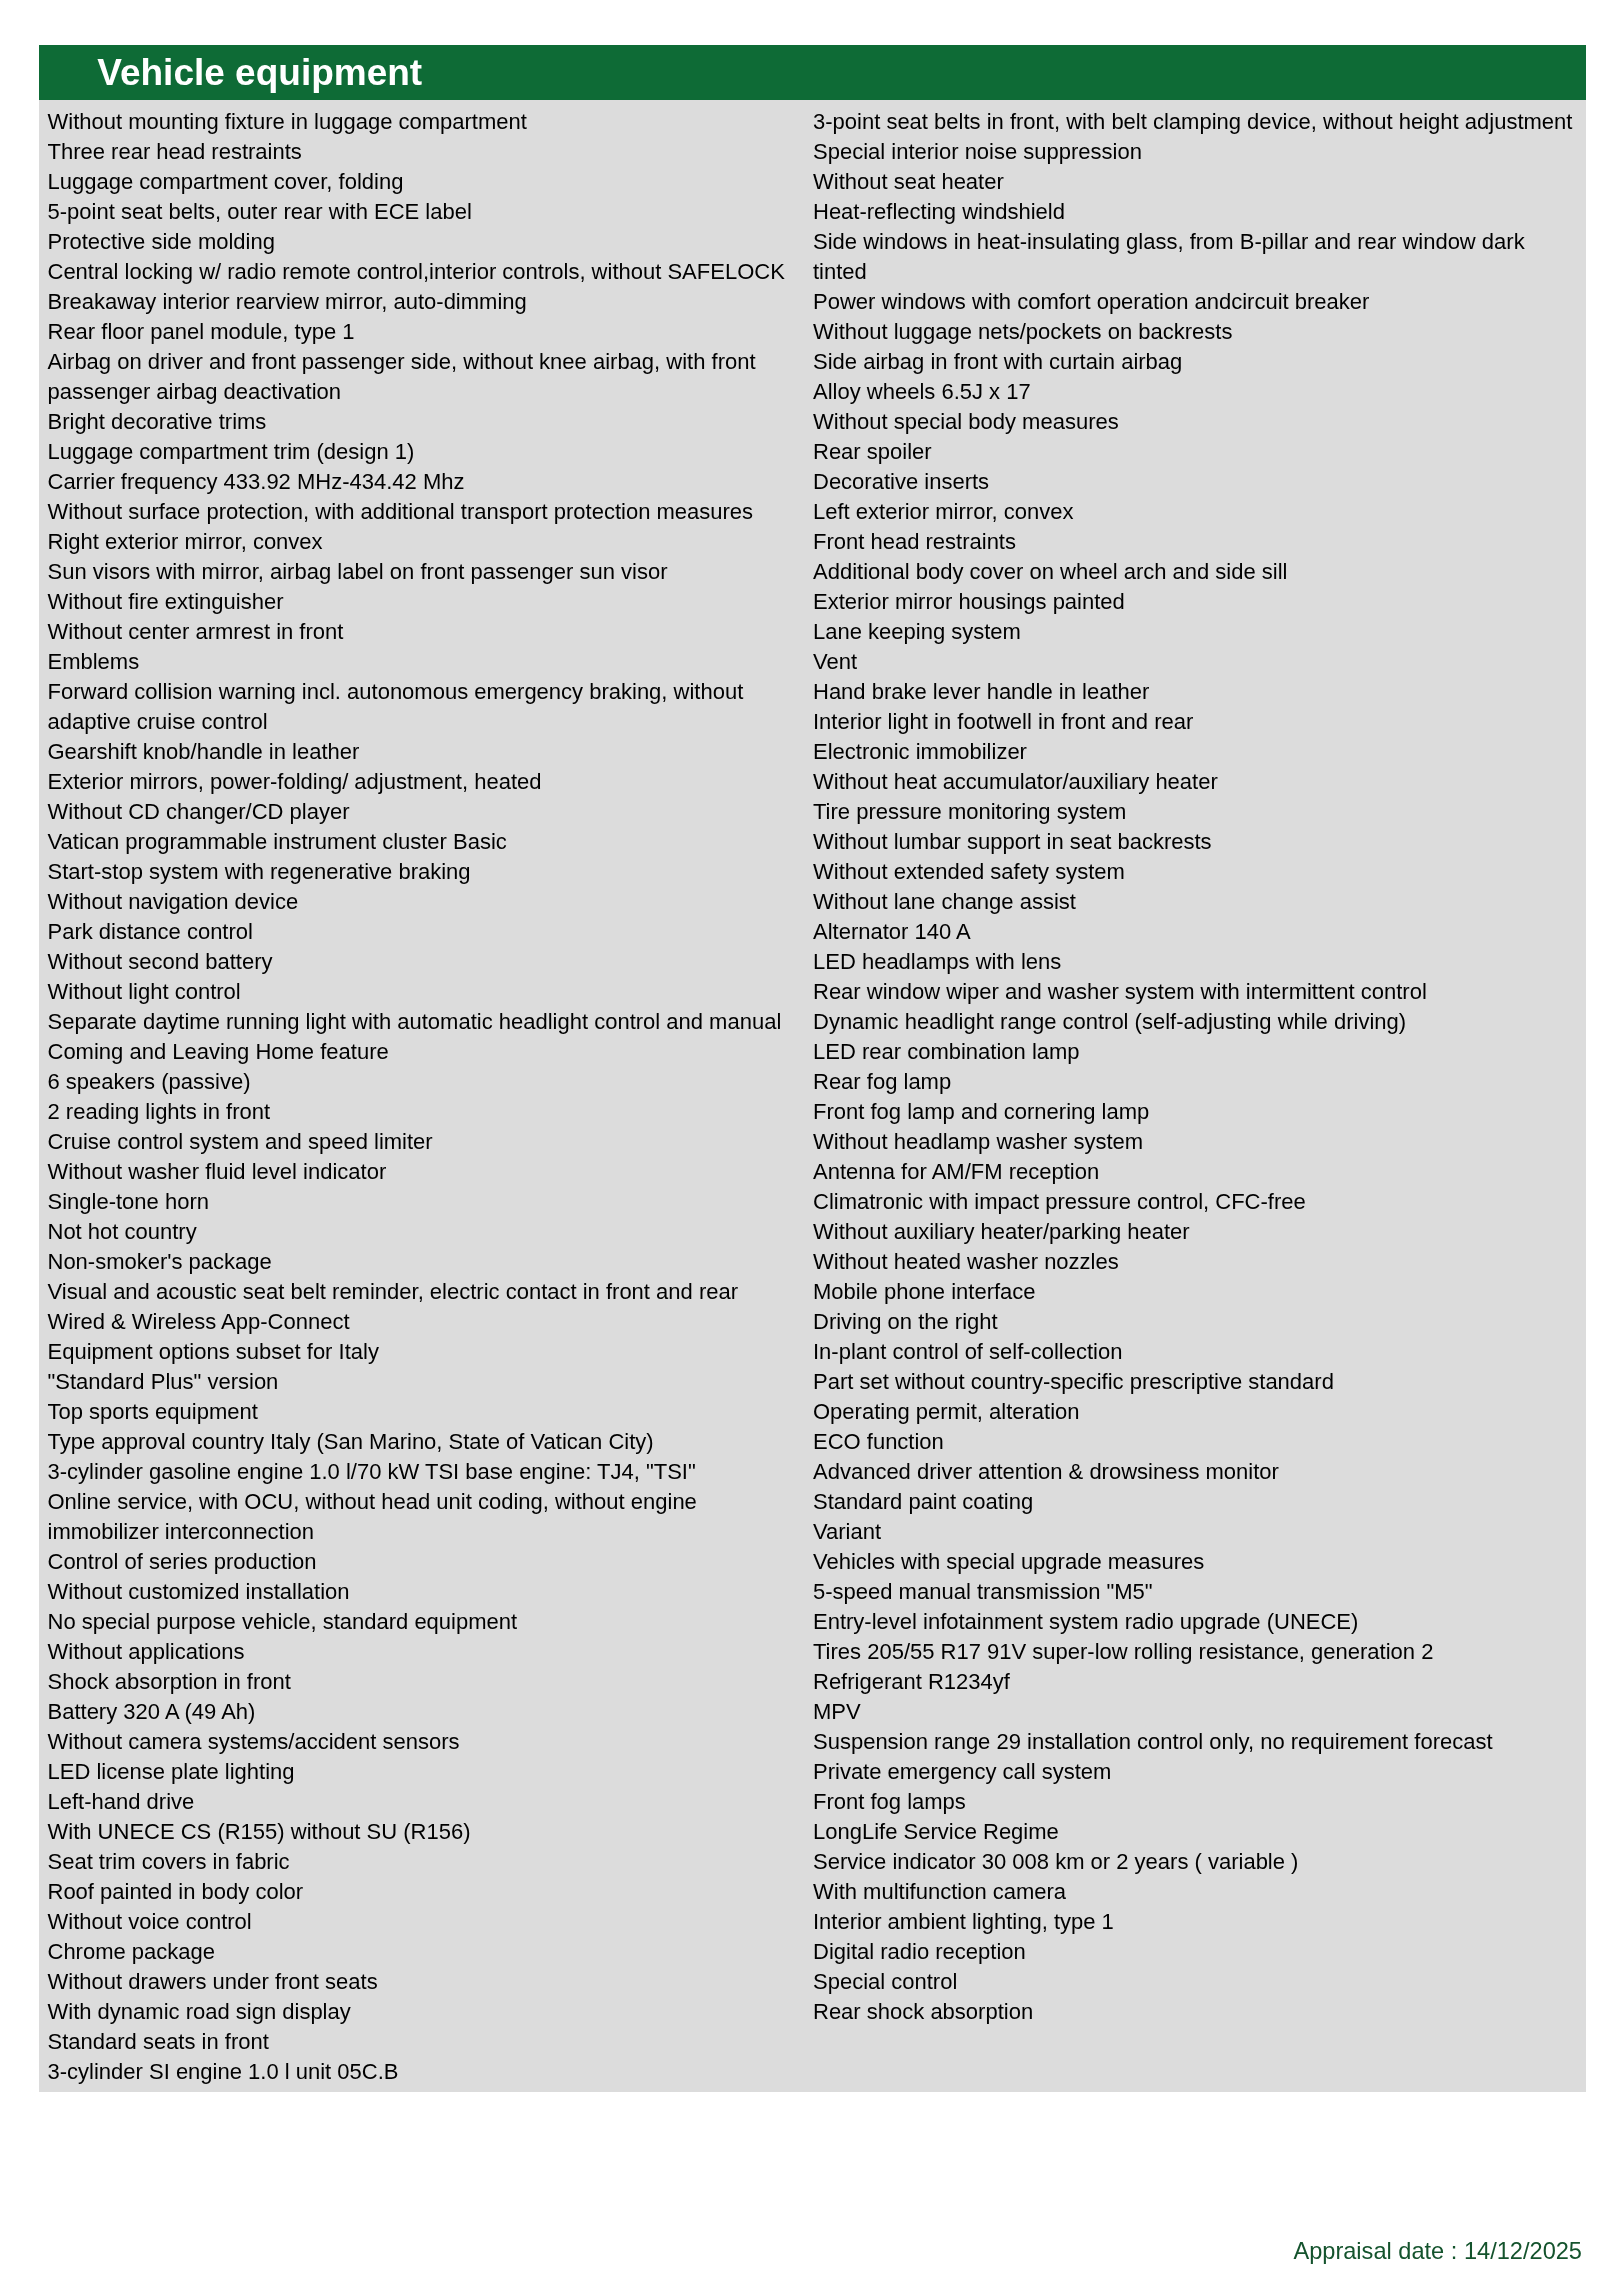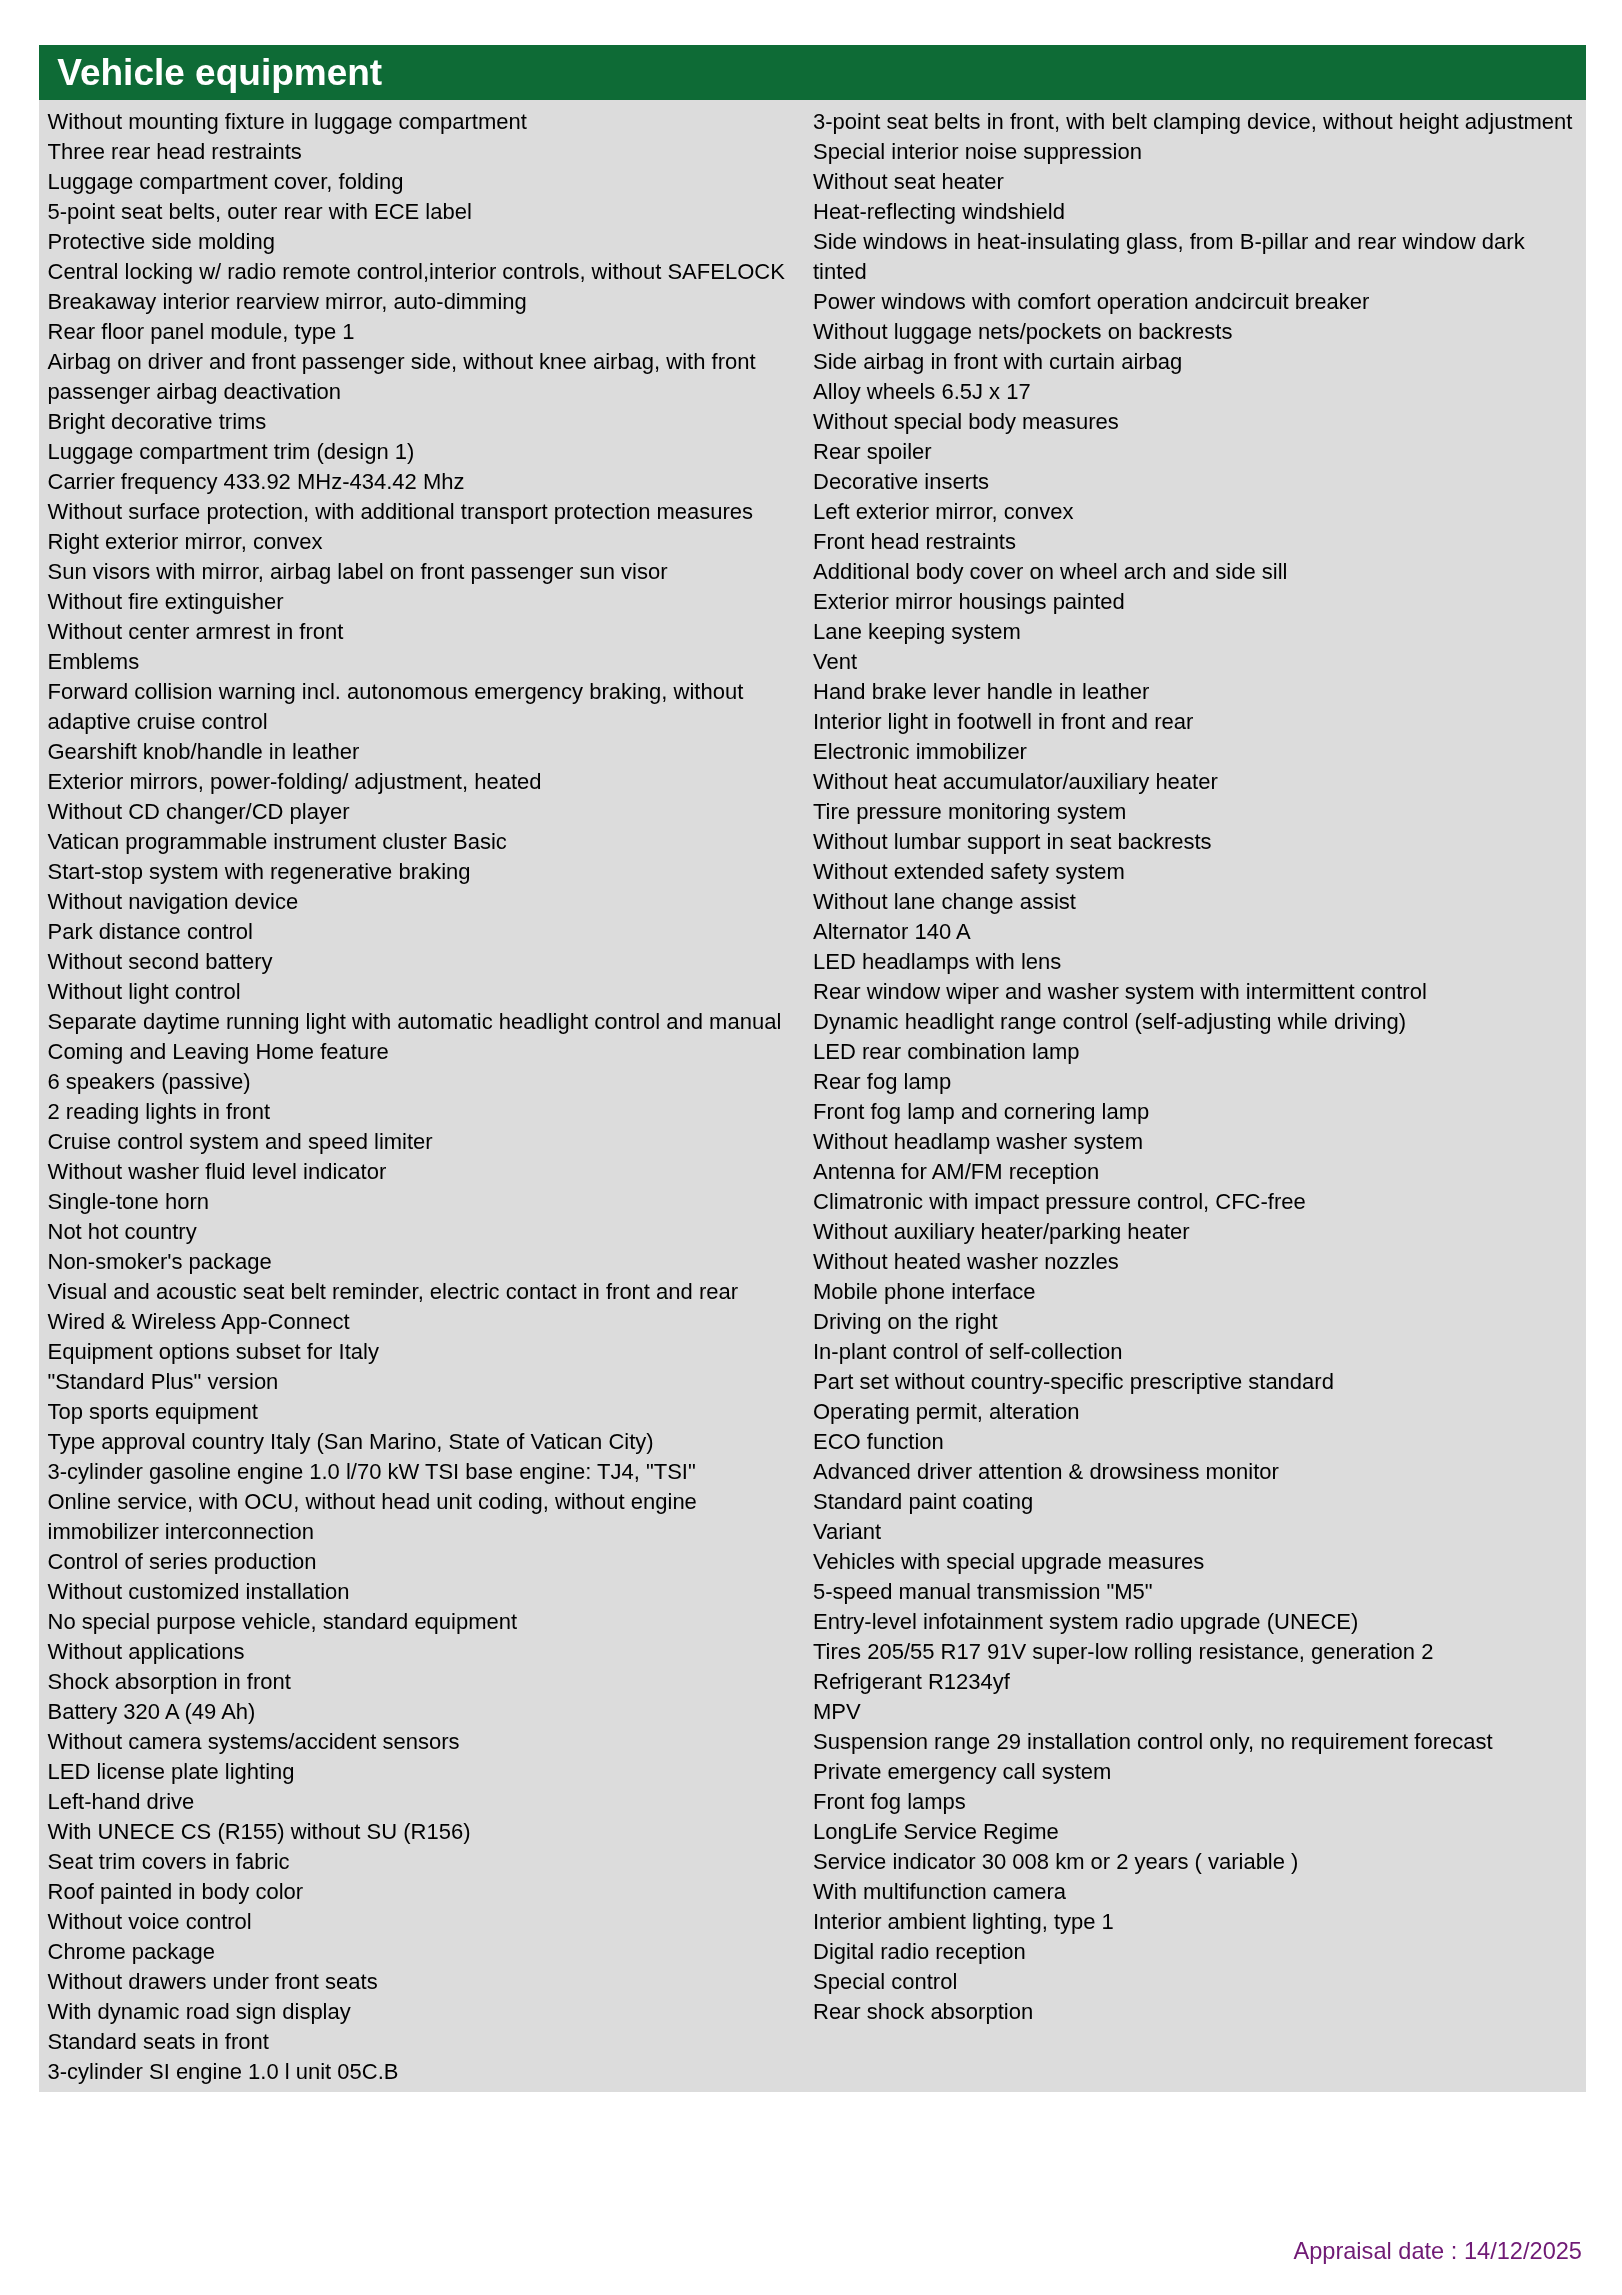--- a/index.html
+++ b/index.html
@@ -10,33 +10,34 @@
   }
   .page{position:relative;width:1623px;height:2295px;overflow:hidden;background:#ffffff;}
   .panel{position:absolute;left:39px;top:45px;width:1547px;}
   .panel-header{
     height:55px;background:var(--green,#0e6b36);
     display:flex;align-items:center;
   }
   .panel-title{
     color:#ffffff;font-weight:bold;font-size:37px;line-height:1;
     padding-left:18.3px;
+    margin-left:40px;
   }
   .panel-body{
     position:relative;background:var(--gray,#dcdcdc);height:1992px;
   }
   .col{
     position:absolute;top:7.2px;font-size:22px;line-height:30px;color:#000000;
   }
   .col-left{left:8.5px;width:762px;}
   .col-right{left:774px;width:772px;}
   .item{white-space:pre;}
   .footer{
     position:absolute;top:2238px;right:41px;
-    font-size:23.6px;color:#701a75;white-space:pre;
+    font-size:23.6px;color:#14532d;white-space:pre;
   }
 </style>
 </head>
 <body>
 
 <div class="page">
   <div class="panel">
     <div class="panel-header">
       <span class="panel-title">Vehicle equipment</span>
     </div>

